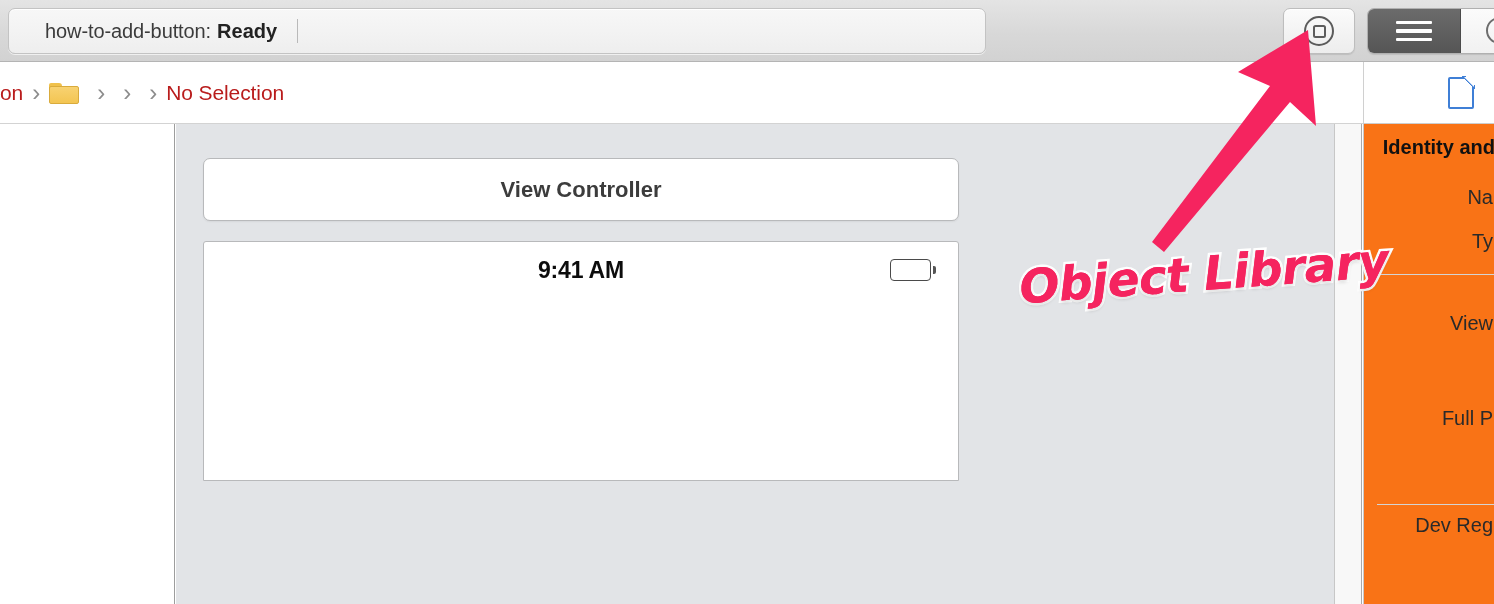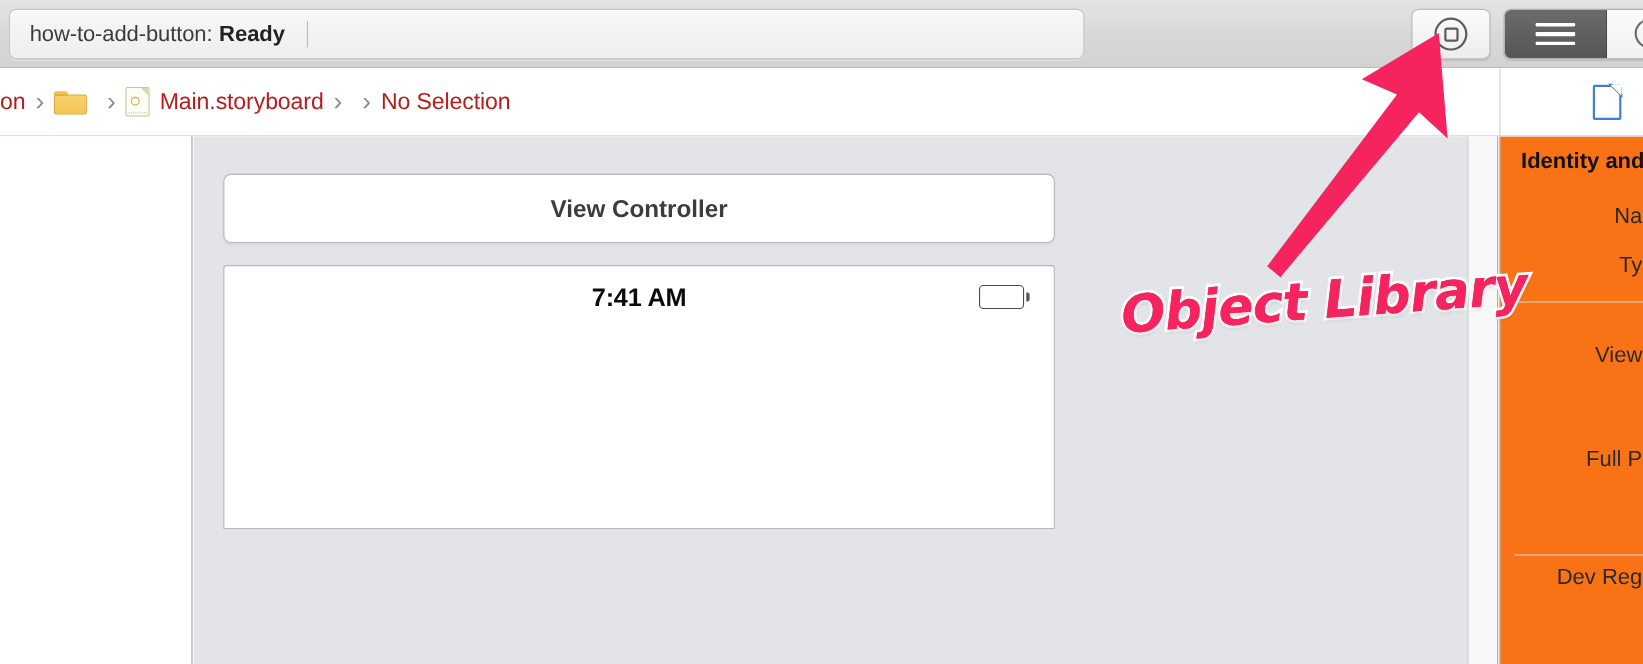--- a/index.html
+++ b/index.html
@@ -30,21 +30,21 @@
     position: absolute;
     left: 8px; top: 8px;
     width: 978px; height: 46px;
     background: linear-gradient(to bottom, #f7f7f7 0%, #f2f2f2 60%, #eeeeee 100%);
     border: 1px solid #c3c3c3;
     border-radius: 7px;
     box-shadow: inset 0 1px 0 #ffffff, 0 1px 0 rgba(255,255,255,0.65);
     box-sizing: border-box;
     display: flex;
     align-items: center;
-    padding-left: 18px;
+    padding-left: 36px;
     overflow: hidden;
     white-space: nowrap;
   }
   .status-proj {
     font-size: 20px;
     color: #3b3b3b;
     letter-spacing: -0.1px;
   }
   .status-state {
     font-size: 20px;
@@ -456,28 +456,20 @@
     </span>
     <span class="crumb-chev">›</span>
 
     <span class="crumb">
       <span class="crumb-icon">
           <span class="folder-ico"></span>
         </span>
     </span>
     <span class="crumb-chev">›</span>
 
-    <span class="crumb">
-      <span class="crumb-icon">
-          <span class="doc-ico">
-            <i class="doc-dash"></i>
-          </span>
-        </span>
-      <span>Main.storyboard</span>
-    </span>
     <span class="crumb-chev">›</span>
 
     <span class="crumb-chev">›</span>
 
     <span class="crumb">
       <span>No Selection</span>
     </span>
   </div>
 
   <div class="content">
@@ -510,21 +502,21 @@
       <div class="file-ico"></div>
     </div>
   </div>
 
   <div class="scene-title">
     <span>View Controller</span>
   </div>
 
   <div class="device">
     <div class="device-status">
-      <span class="device-time">7:41 AM</span>
+      <span class="device-time">9:41 AM</span>
       <span class="battery">
         <span class="battery-body"><span class="battery-fill"></span></span>
         <span class="battery-cap"></span>
       </span>
     </div>
   </div>
 
   <svg class="annot-arrow" viewBox="0 0 230 240" xmlns="http://www.w3.org/2000/svg">
     <path d="M 178 2
              L 186 98

